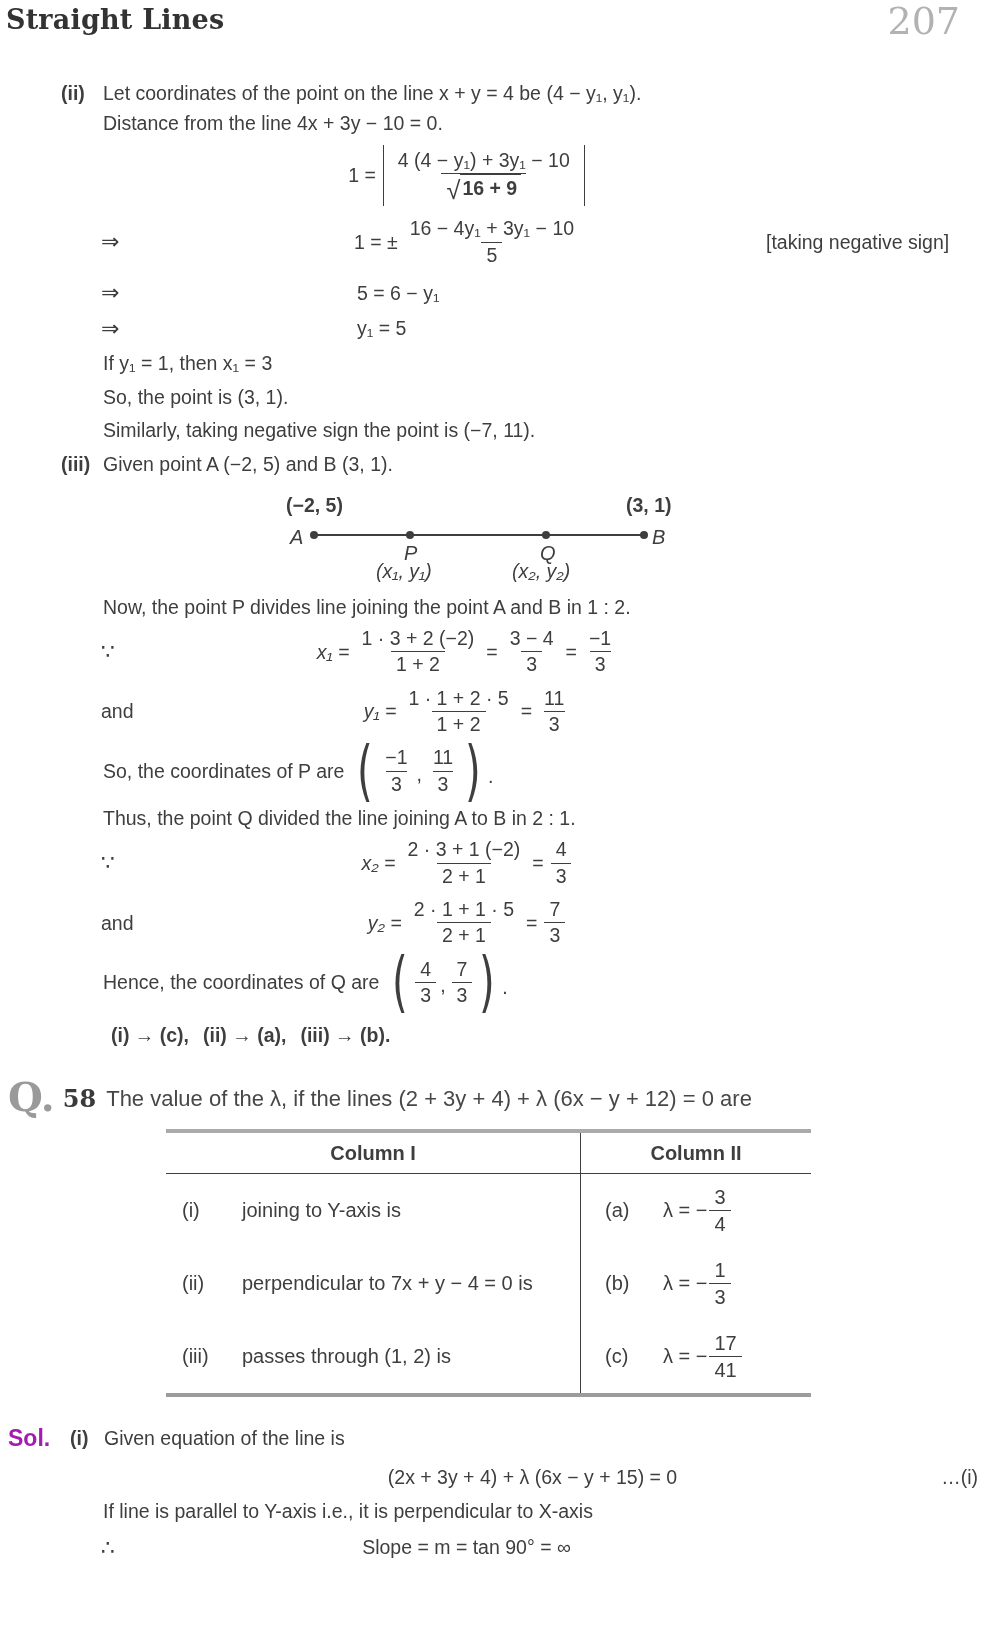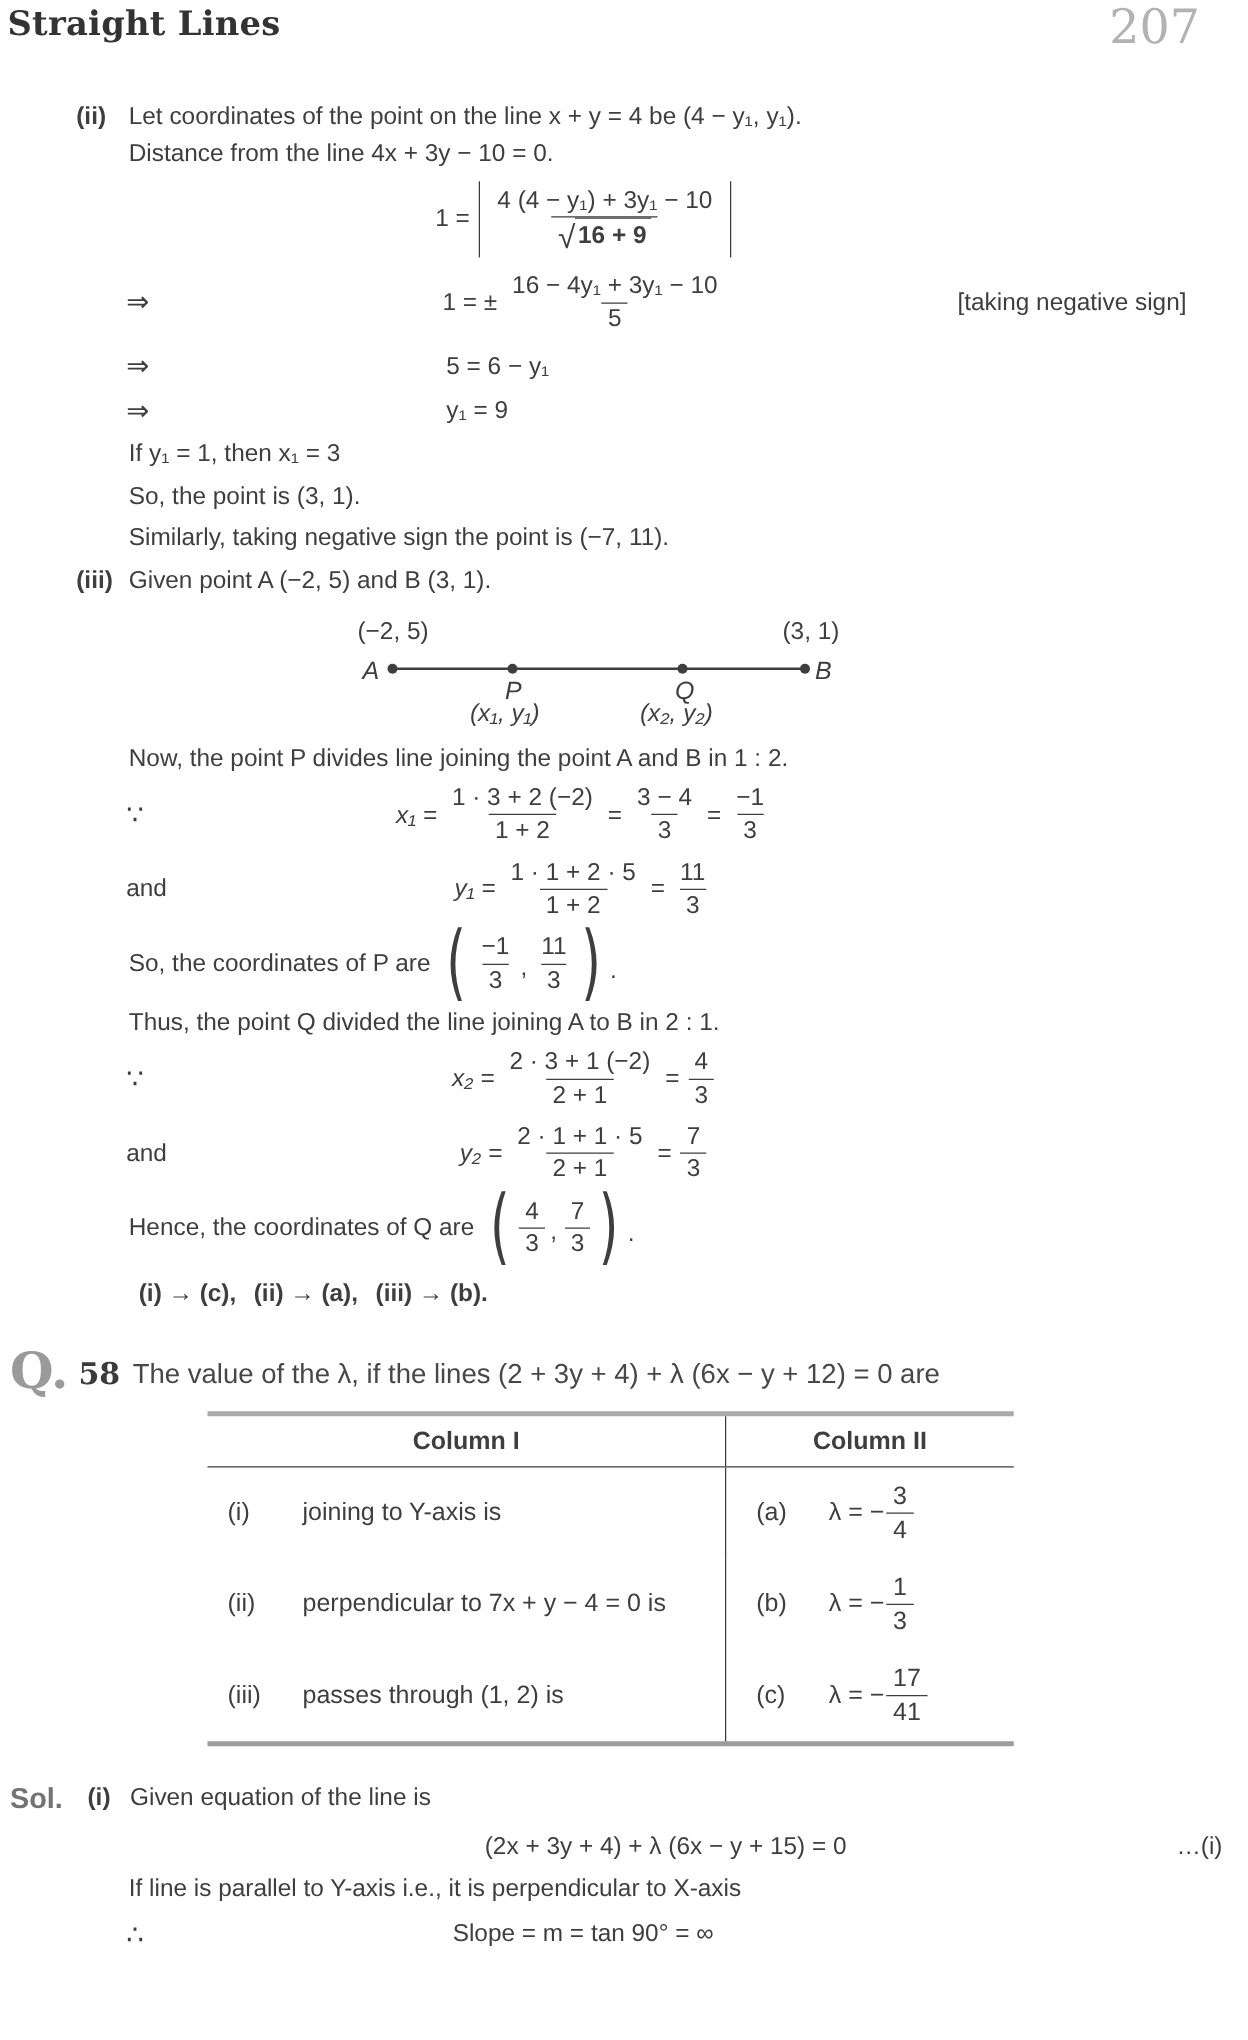--- a/index.html
+++ b/index.html
@@ -38,21 +38,21 @@
   .bigp{font-family:"DejaVu Sans",sans-serif;font-size:56px;line-height:.9;transform:scale(.72,1.18);display:inline-block;color:#3e3e3e;}
   .coordline{display:flex;align-items:center;margin-left:97px;gap:4px;}
   .coordline .pre{margin-right:6px;}
   .coordline .post{align-self:flex-end;margin-bottom:8px;}
   .pcomma{align-self:flex-end;margin:0 2px 10px 0;}
   
   .diagram{position:relative;height:104px;margin-left:278px;width:400px;margin-top:6px;}
   .diagram .seg{position:absolute;left:29px;width:332px;top:50px;height:2.6px;background:#3e3e3e;}
   .diagram .dot{position:absolute;width:8px;height:8px;border-radius:50%;background:#3e3e3e;top:47px;}
   .diagram .lab{position:absolute;font-style:italic;font-size:20px;}
-  .diagram .coord{position:absolute;top:8px;}
+  .diagram .coord{position:absolute;top:8px;font-weight:bold;}
   .diagram .sub{position:absolute;top:74px;font-style:italic;}
   
   .matches{display:flex;margin-left:97px;margin-top:14px;}
   .matches .m{font-weight:bold;margin-left:14px;}
   .matches .m.first{margin-left:8px;}
   
   .q-row{display:flex;align-items:flex-start;margin-top:30px;margin-left:2px;}
   .q-big{font-family:"DejaVu Serif","Liberation Serif",serif;font-weight:bold;font-size:40px;line-height:.9;color:#9a9a9a;}
   .q-num{font-family:"DejaVu Serif","Liberation Serif",serif;font-weight:bold;font-size:24px;color:#3a3a3a;margin:4px 10px 0 8px;}
   .q-text{font-size:22px;color:#474747;margin-top:5px;font-weight:500;}
@@ -65,21 +65,21 @@
   .c2{flex:1;border-left:1.3px solid #3e3e3e;}
   .t-row{display:flex;align-items:stretch;}
   .t-row .c1{display:flex;align-items:center;padding:10px 0;}
   .t-row .c2{display:flex;align-items:center;padding:10px 0;}
   .rnum{width:60px;padding-left:16px;flex-shrink:0;}
   .rtext{flex:1;}
   .rlet{width:58px;padding-left:24px;flex-shrink:0;}
   .rval{display:flex;align-items:center;gap:2px;}
   
   .sol-row{display:flex;margin-top:26px;margin-left:2px;}
-  .sol-label{font-weight:bold;font-size:23px;color:#737373;width:62px;flex-shrink:0;}
+  .sol-label{font-weight:bold;font-size:23px;color:#a21caf;width:62px;flex-shrink:0;}
   .sol-sub{font-weight:bold;width:34px;flex-shrink:0;margin-top:2px;}
   .sol-text{margin-top:2px;}
   .mt4{margin-top:4px;} .mt6{margin-top:6px;} .mt8{margin-top:8px;} .mt10{margin-top:10px;}
   .italic{font-style:italic;}
 </style>
 </head>
 <body>
 
 <div class="page">
 
@@ -128,21 +128,21 @@
   </div>
 
   <div class="eqrow mt10">
     <span class="lead">⇒</span>
     <span class="mid start">5 = 6 − y₁</span>
     <span class="trail"></span>
   </div>
 
   <div class="eqrow mt6">
     <span class="lead">⇒</span>
-    <span class="mid start">y₁ = 9</span>
+    <span class="mid start">y₁ = 5</span>
     <span class="trail"></span>
   </div>
 
   <div class="plain">If y₁ = 1, then x₁ = 3</div>
   <div class="plain">So, the point is (3, 1).</div>
   <div class="plain">Similarly, taking negative sign the point is (−7, 11).</div>
 
   <div class="labeled mt8">
     <span class="lbl">(iii)</span>
     <div class="txt">Given point A (−2, 5) and B (3, 1).</div>

